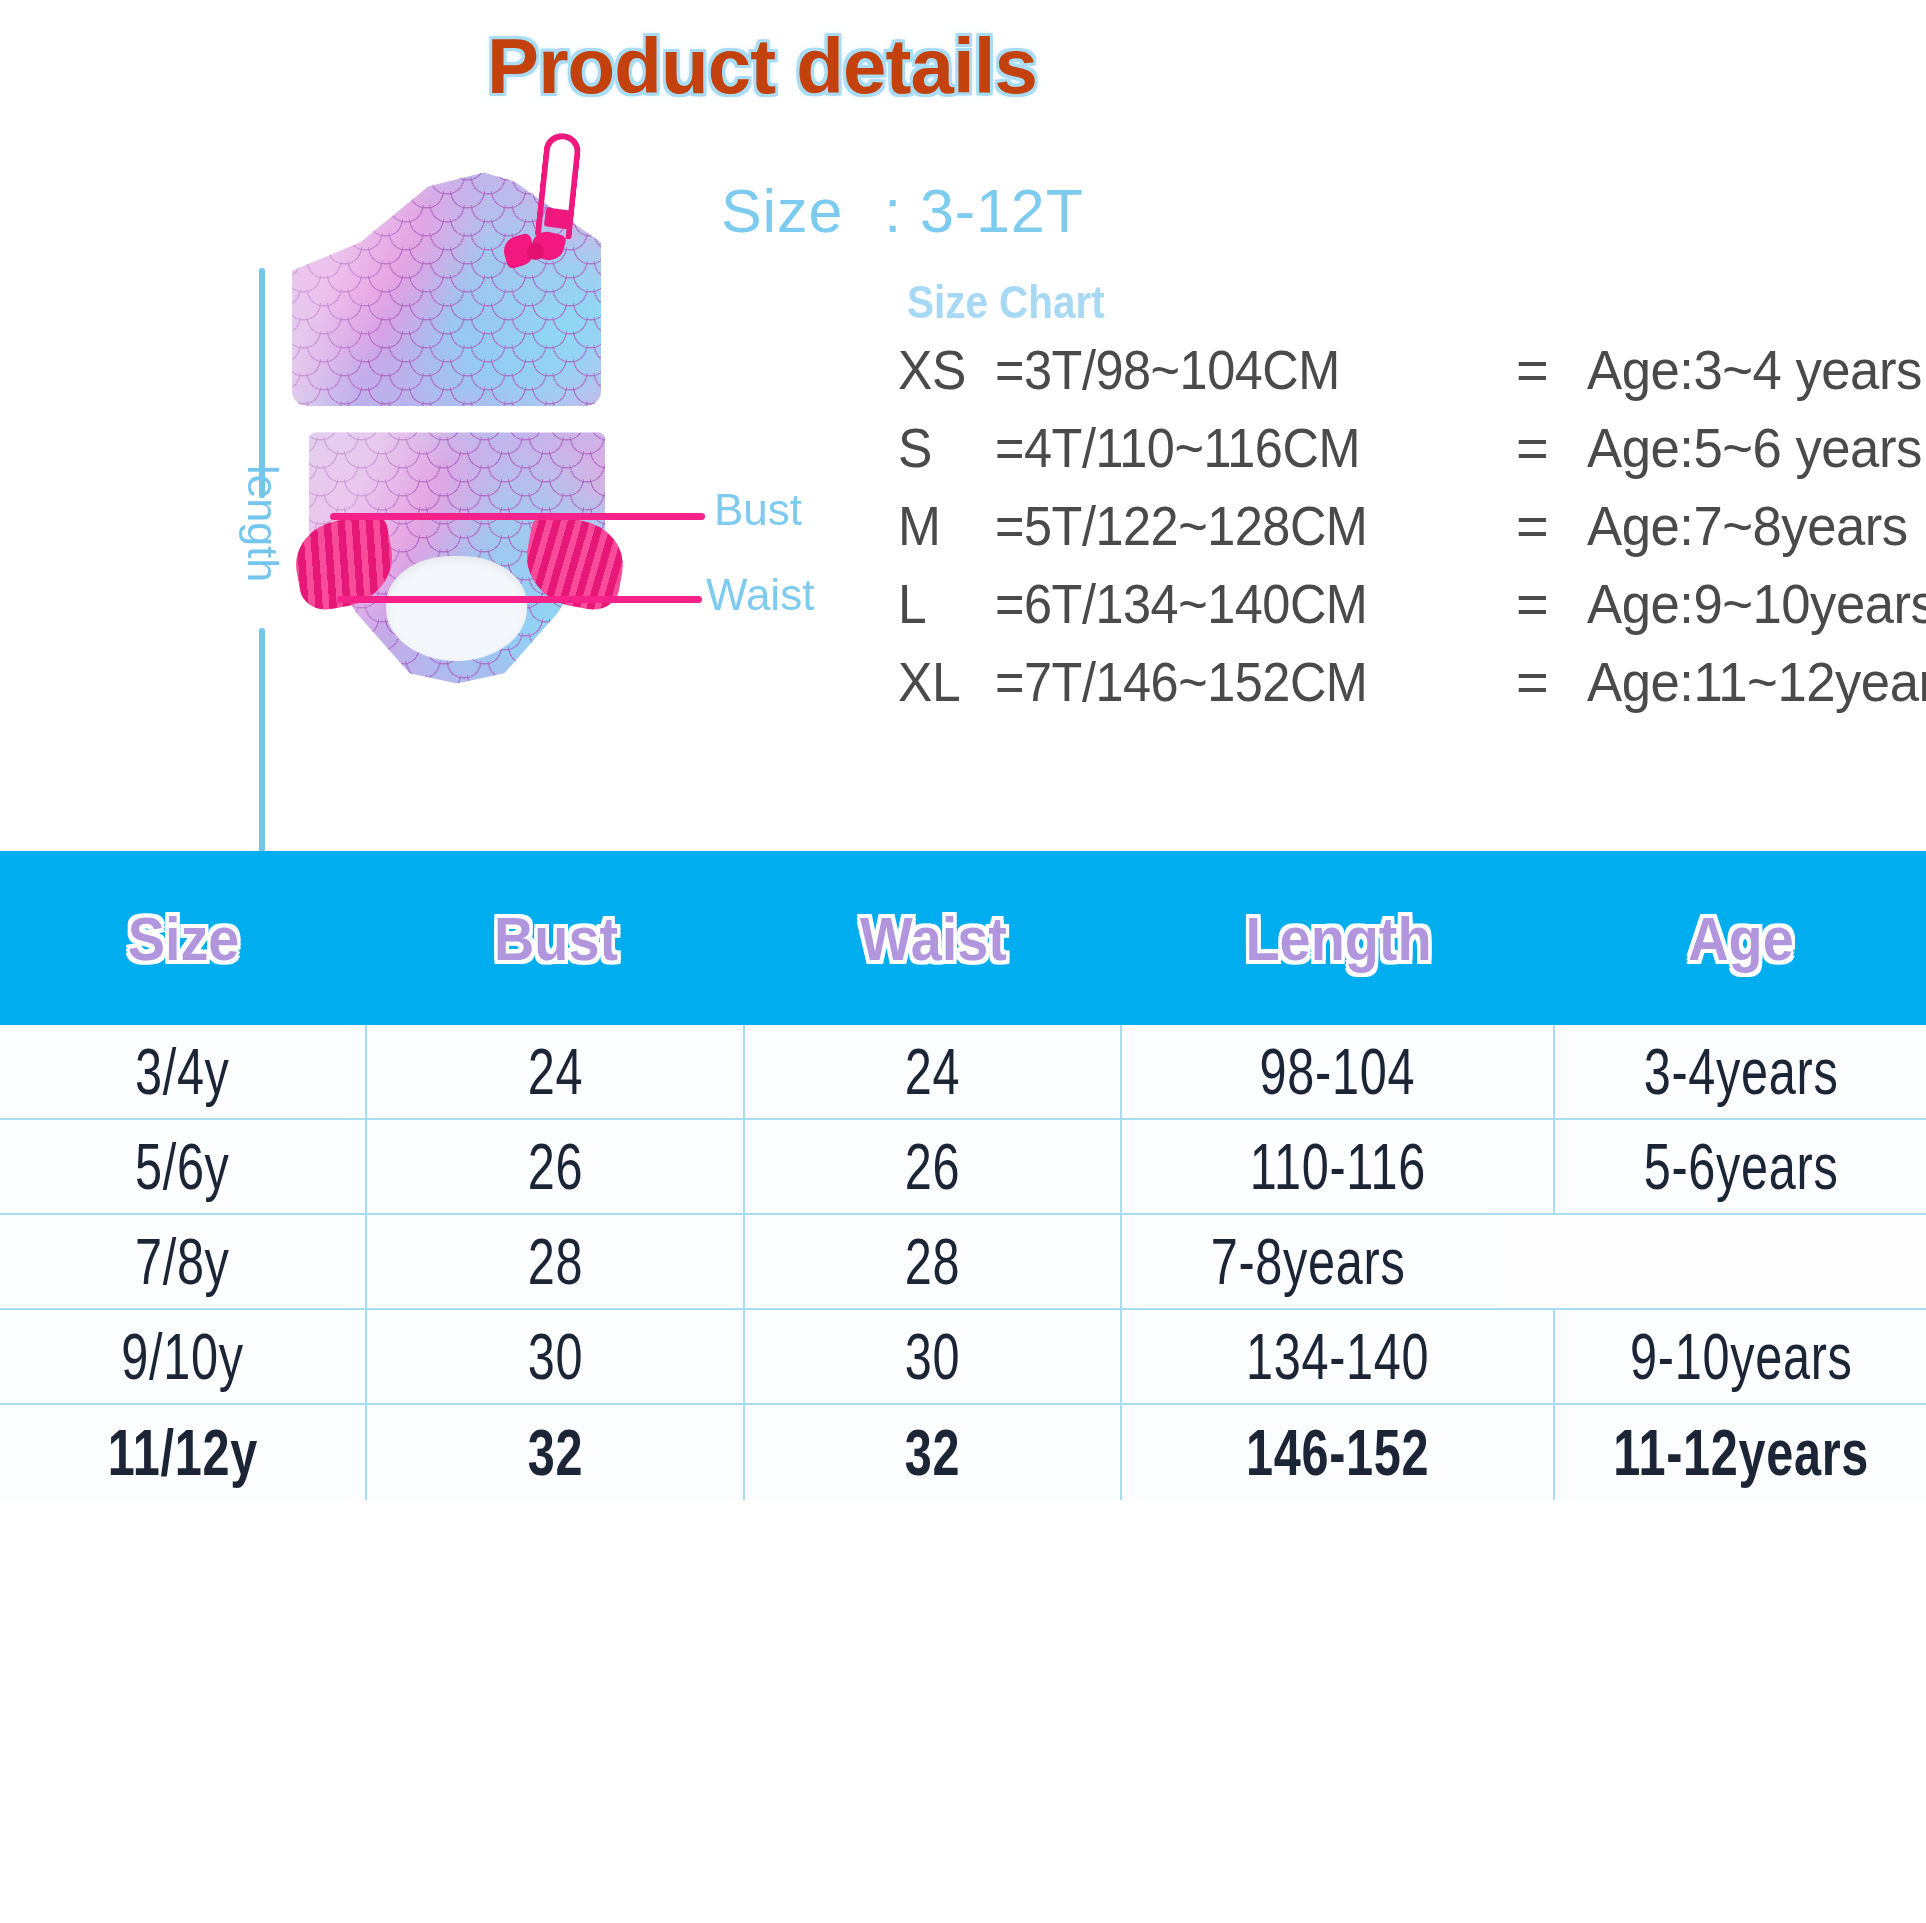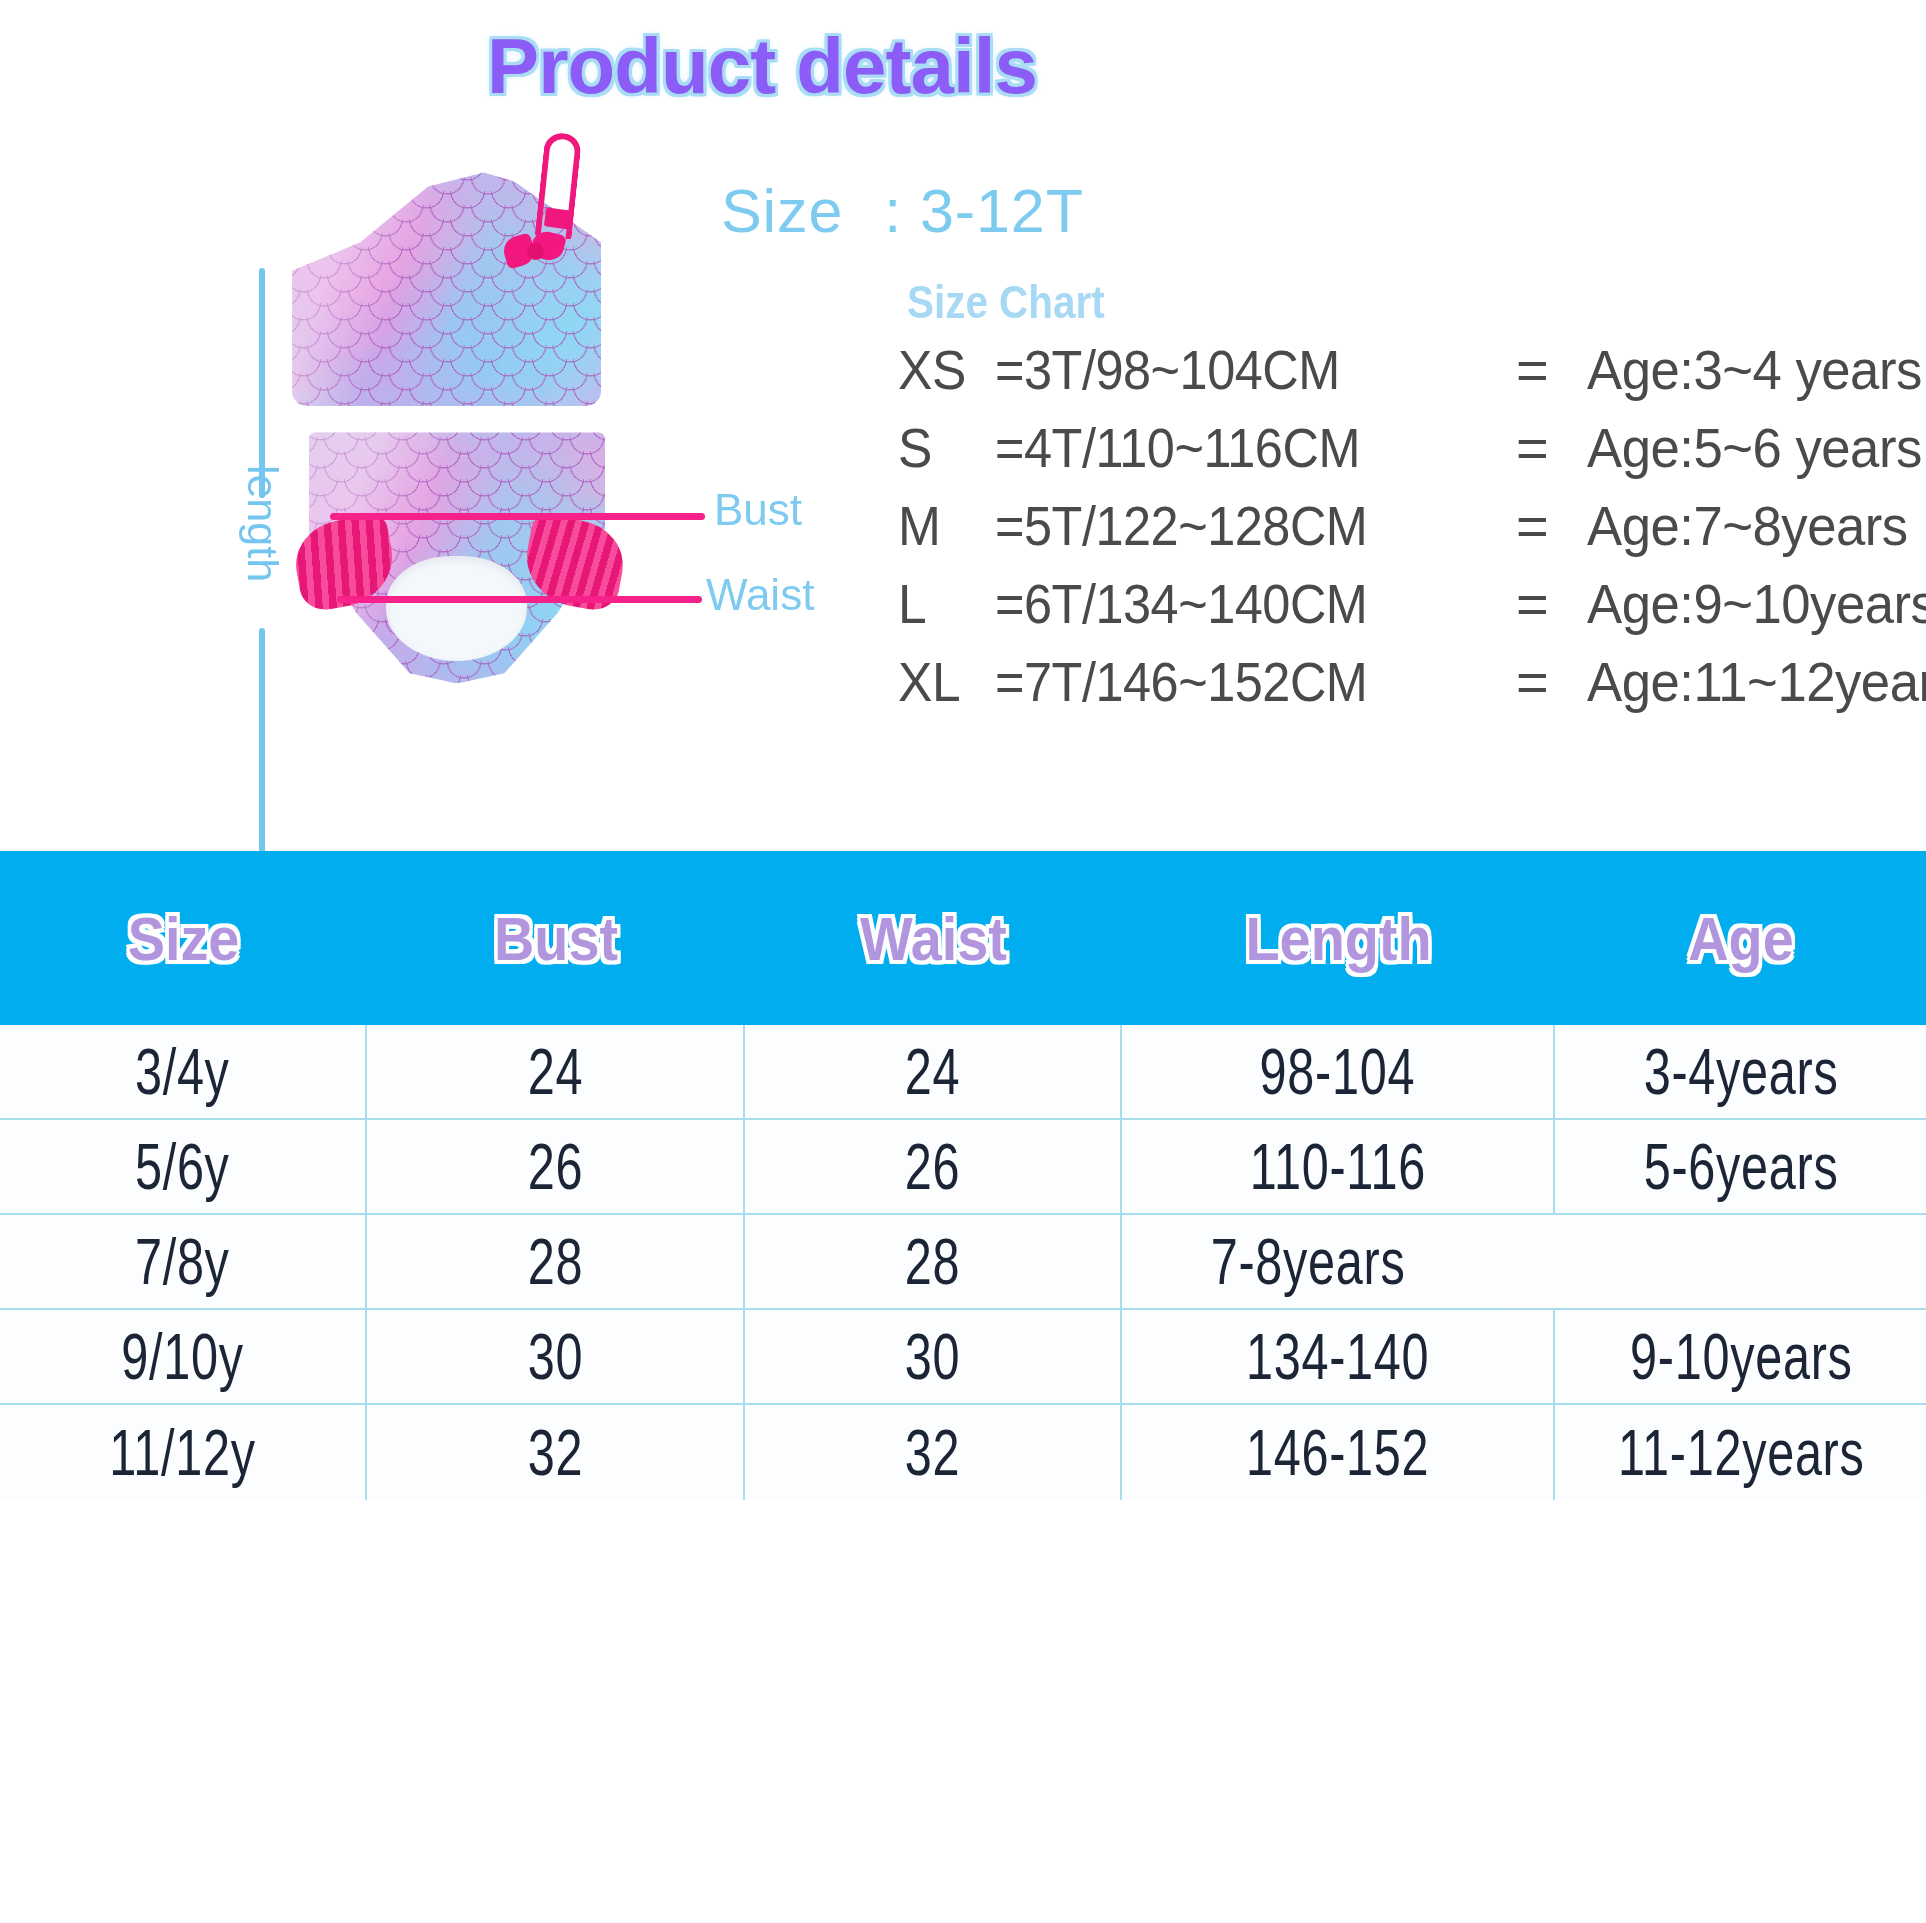--- a/index.html
+++ b/index.html
@@ -14,21 +14,21 @@
 
   
   .title {
     position: absolute;
     top: 20.6px; left: 0; width: 1524px;
     text-align: center;
     font-family: "Liberation Sans", sans-serif;
     font-size: 78px;
     font-weight: bold;
     letter-spacing: -0.9px;
-    color: #8b5cf6;
+    color: #c2410c;
     text-shadow:
       -2.8px -2.8px 0 #a9dcf5, 2.8px -2.8px 0 #a9dcf5, -2.8px 2.8px 0 #a9dcf5, 2.8px 2.8px 0 #a9dcf5,
       0 -2.8px 0 #a9dcf5, 0 2.8px 0 #a9dcf5, -2.8px 0 0 #a9dcf5, 2.8px 0 0 #a9dcf5,
       0 0 8.4px #bde3fa;
   }
 
   
   .top { position: absolute; top: 103px; left: 0; width: 1926px; height: 750px; }
 
   
@@ -136,21 +136,21 @@
   .thead .th {
     text-align: center; color: #b196dd; font-size: 62px; font-weight: bold;
     font-family: "Liberation Sans Narrow", "Liberation Sans", sans-serif;
     transform: scaleX(.9);
     text-shadow:
       -3.7px -3.7px 0 #fff, 3.7px -3.7px 0 #fff, -3.7px 3.7px 0 #fff, 3.7px 3.7px 0 #fff,
       0 -3.7px 0 #fff, 0 3.7px 0 #fff, -3.7px 0 0 #fff, 3.7px 0 0 #fff;
   }
   .tbody { background: #fdfdfd; }
   .trow { display: flex; height: 95px; border-bottom: 2.8px solid #a8dcef; }
-  .trow:last-child { border-bottom: none; }
+  .trow:last-child { border-bottom: none; font-weight: bold; }
   .td {
     text-align: center; color: #1b2536; font-size: 64px;
     font-family: "Liberation Sans Narrow", "Liberation Sans", sans-serif;
     display: flex; align-items: center; justify-content: center;
     border-right: 2.8px solid #a8dcef;
     transform: none;
     background: #fcfdff;
   }
   .td span { transform: scaleX(.76); display: inline-block; letter-spacing: 0.9px; }
   .td:last-child { border-right: none; justify-content: center; }

